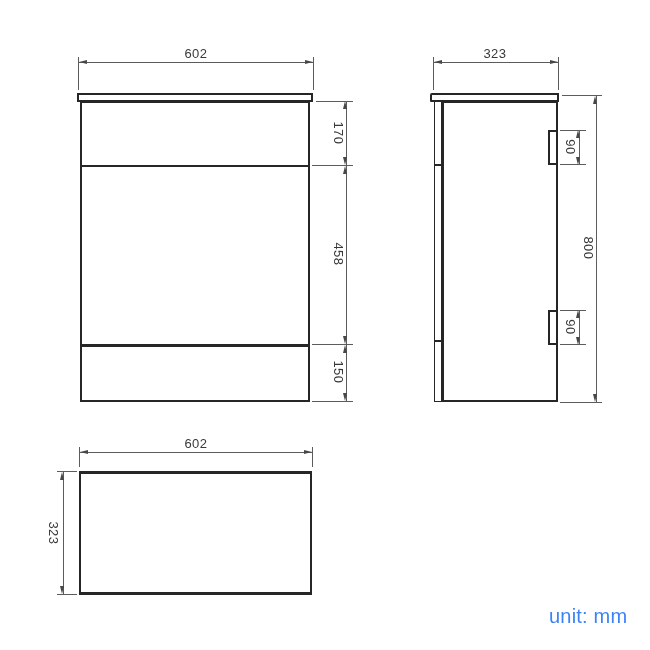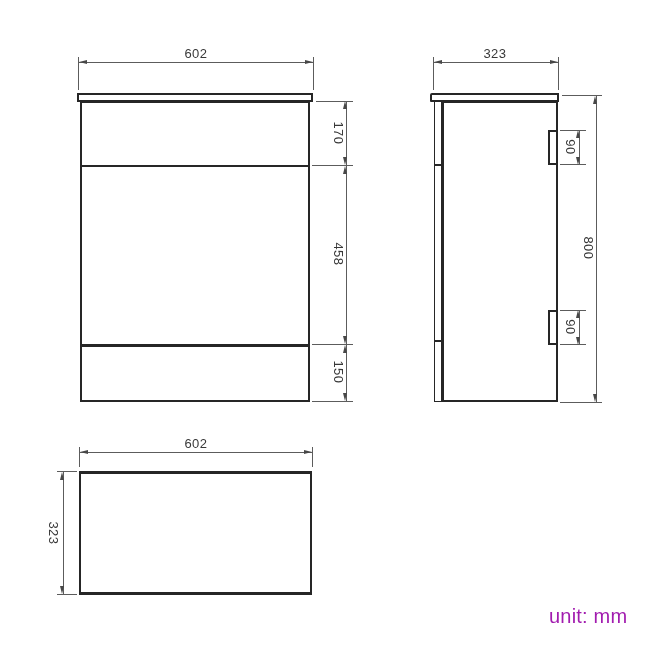--- a/index.html
+++ b/index.html
@@ -21,21 +21,21 @@
     text-align:center; letter-spacing:0.5px; white-space:nowrap;
   }
   .vert { transform:rotate(90deg); }
   
   .arr { position:absolute; width:0; height:0; border-style:solid; border-color:transparent; }
   .arr.l { border-width:2.5px 8px 2.5px 0; border-right-color:#474747; }
   .arr.r { border-width:2.5px 0 2.5px 8px; border-left-color:#474747; }
   .arr.u { border-width:0 2.5px 8px 2.5px; border-bottom-color:#474747; }
   .arr.d { border-width:8px 2.5px 0 2.5px; border-top-color:#474747; }
   .unit-note {
-    position:absolute; font-size:20px; color:#a21caf; font-weight:500;
+    position:absolute; font-size:20px; color:#3b82f6; font-weight:500;
     letter-spacing:0.2px;
   }
 </style>
 </head>
 <body>
 
 <div class="canvas">
 
   <div>
 

